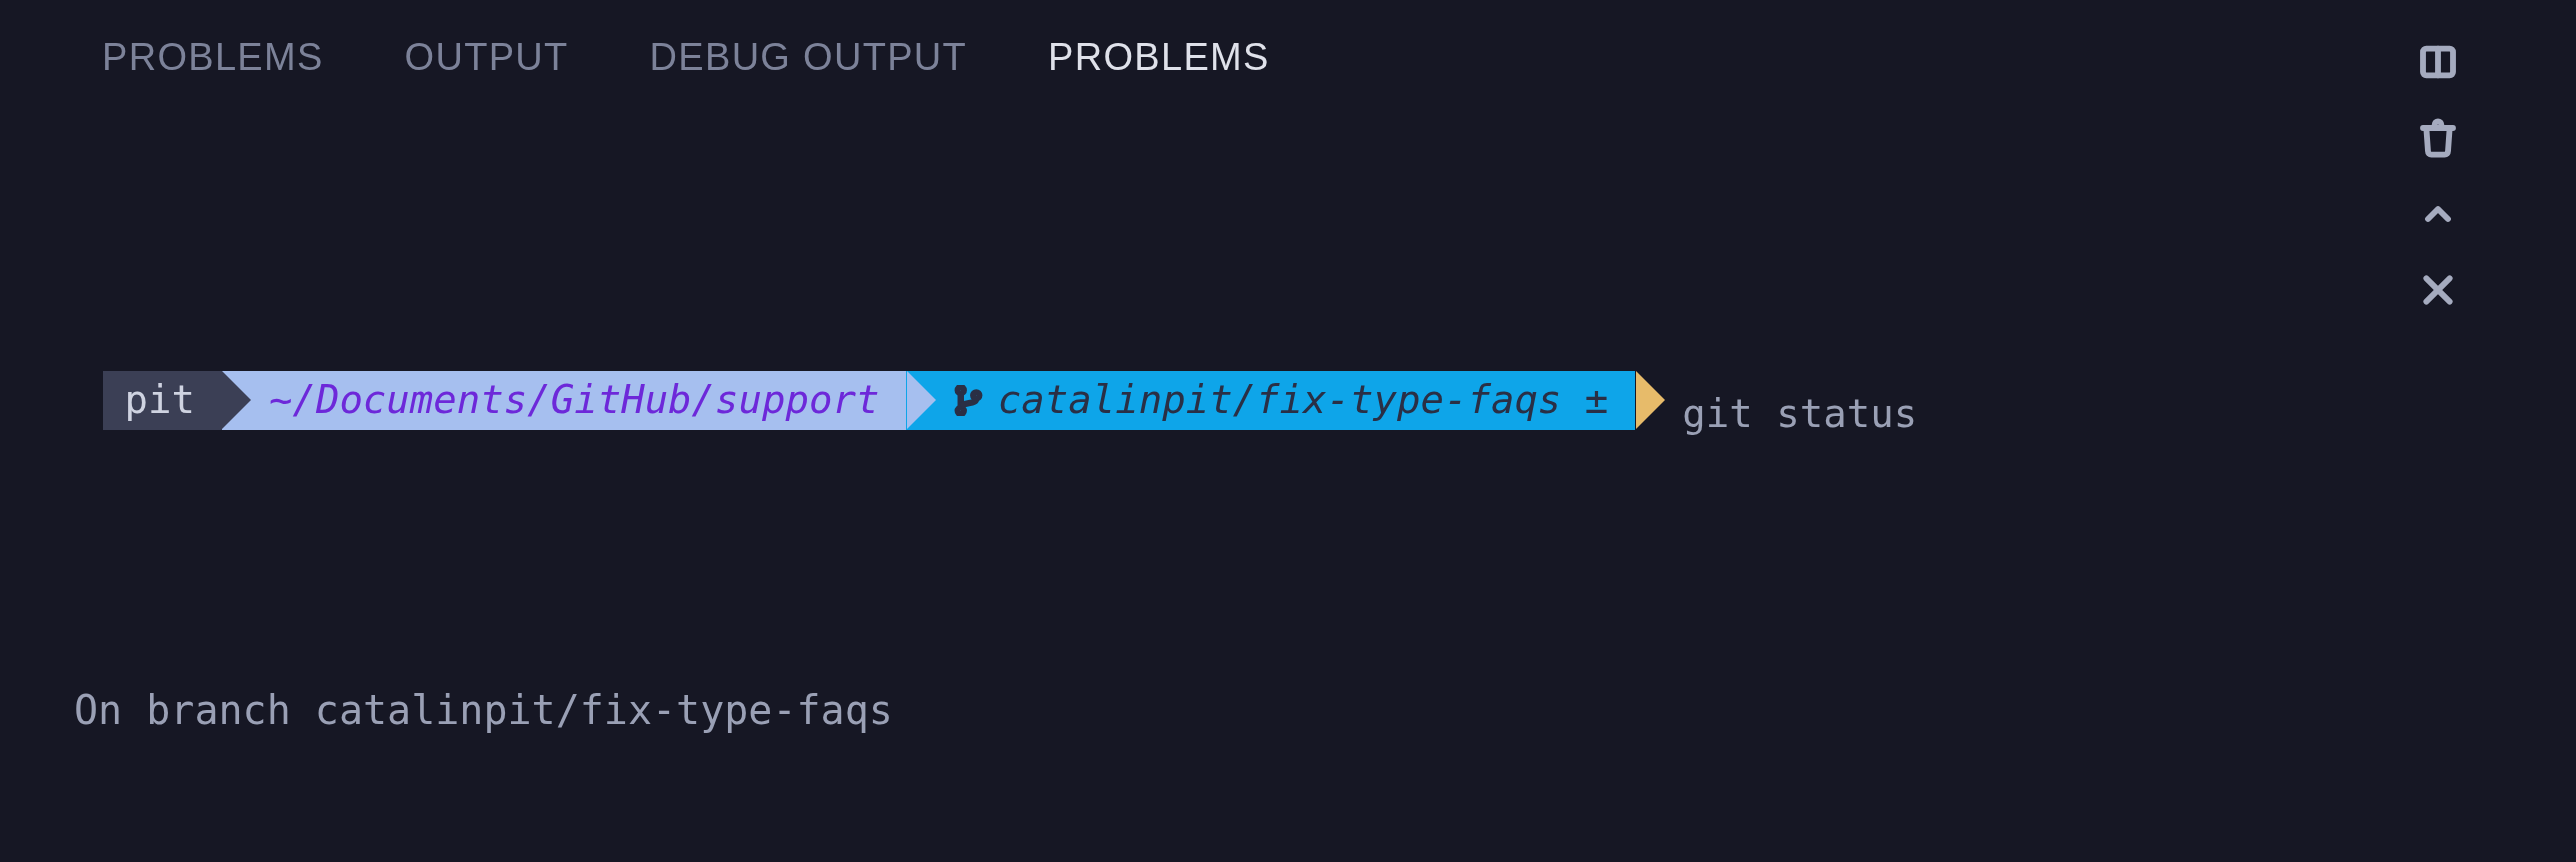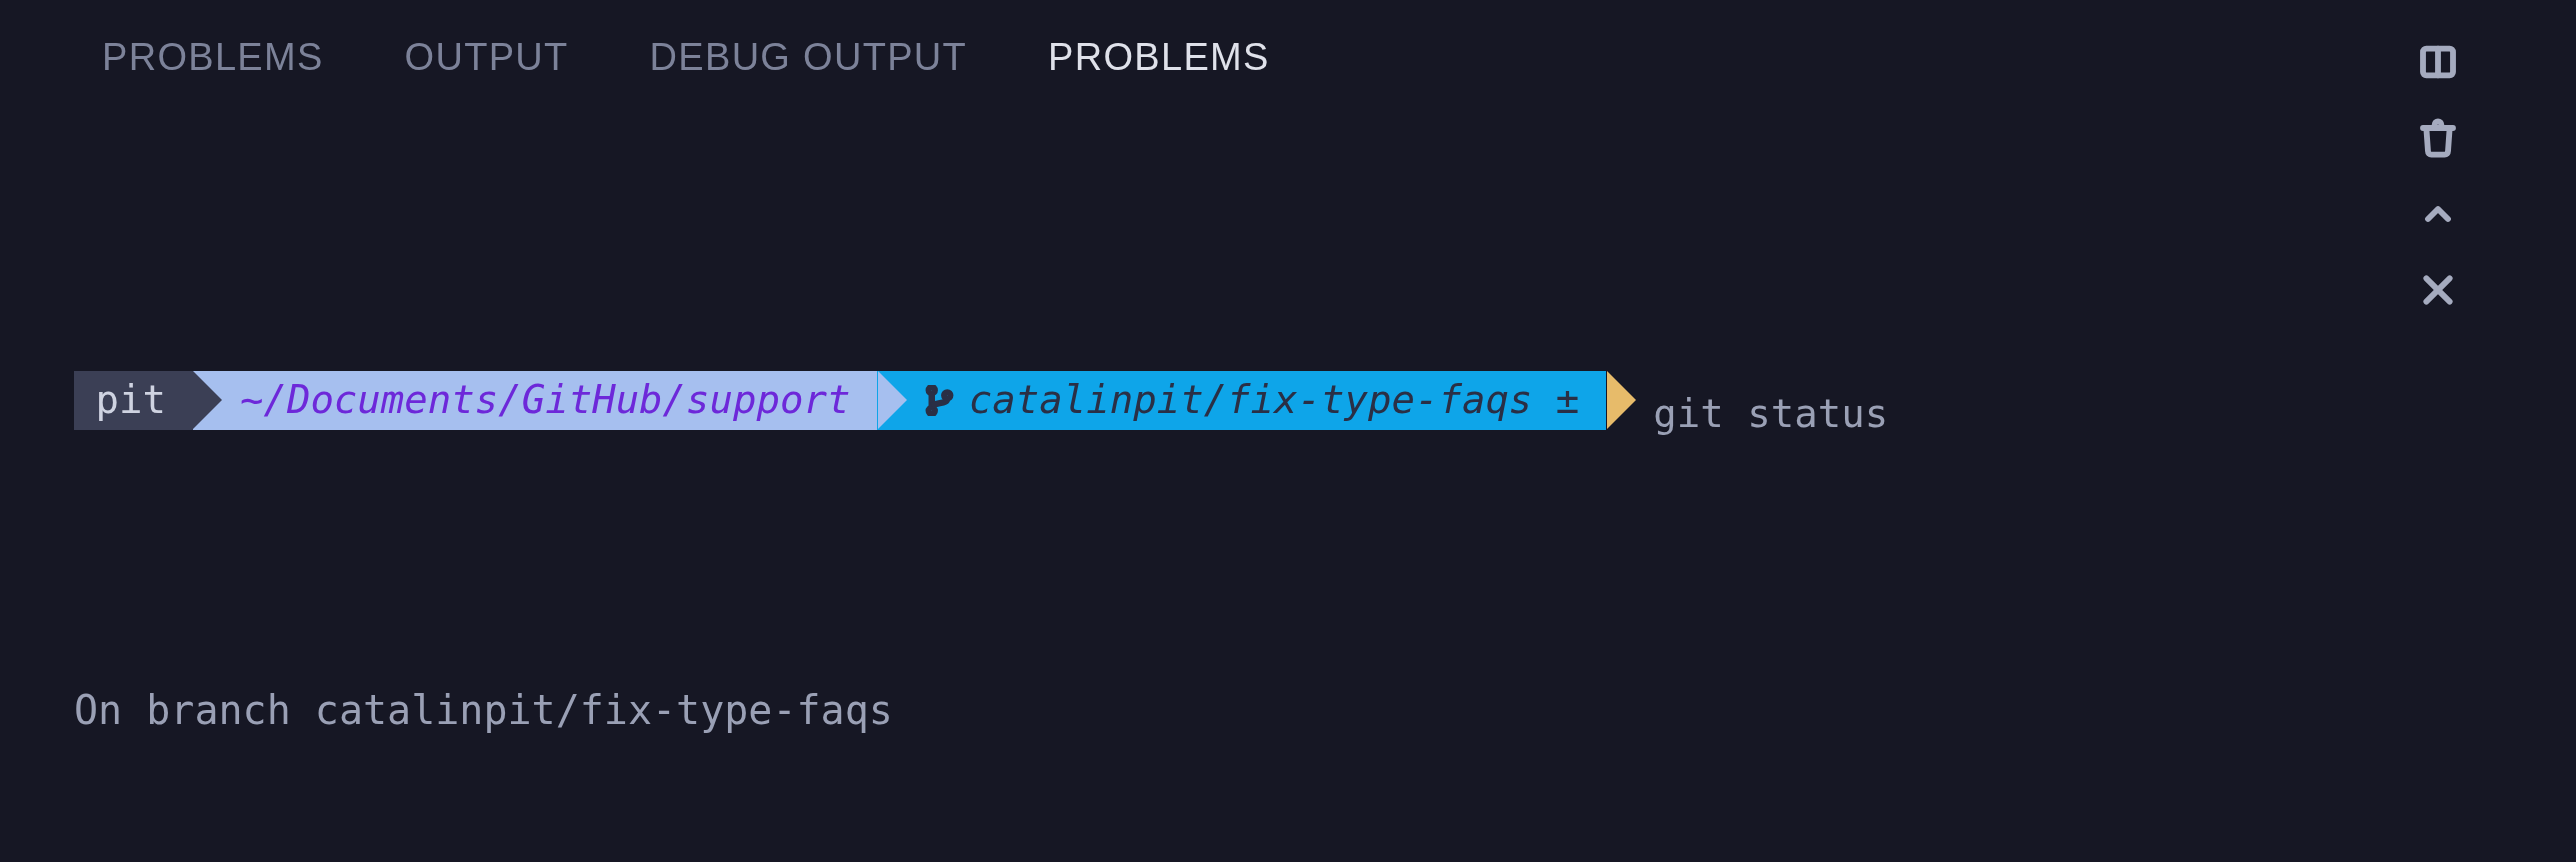--- a/index.html
+++ b/index.html
@@ -91,21 +91,21 @@
     top: 0;
     width: 0; height: 0;
     border-top: 29.5px solid transparent;
     border-bottom: 29.5px solid transparent;
     border-left: 29.5px solid var(--seg-bg);
     z-index: 2;
   }
   .seg.arrow { padding-right: 27px; }
   .seg + .seg { padding-left: 47px; }
 
-  .seg-user   { --seg-bg:#3b3f55; background:#3b3f55; color:#cfd3e1; }
+  .seg-user   { --seg-bg:#3b3f55; background:#3b3f55; color:#cfd3e1;margin-left:29px; }
   .seg-path   { --seg-bg:#a6bfef; background:#a6bfef; color:#6d28d9; font-style: italic; }
   .seg-branch { --seg-bg:#e7bb6a; background:#0ea5e9; color:#2a2f45; font-style: italic; }
   .seg-cmd    { color:#9aa0b5; padding-left: 27px; margin-top: 14px; }
 
   .branch-icon { margin-right: 13.4px; display:inline-flex; }
   .branch-icon svg { width: 31px; height: 31px; stroke:#2a2f45; fill:none; stroke-width:5; }
 
   .out-line { white-space: pre; margin-top: 12px; }
 </style>
 </head>

